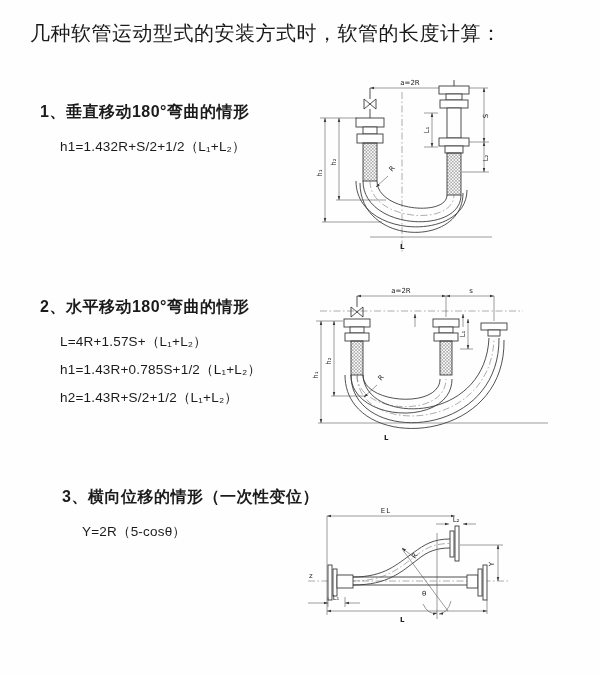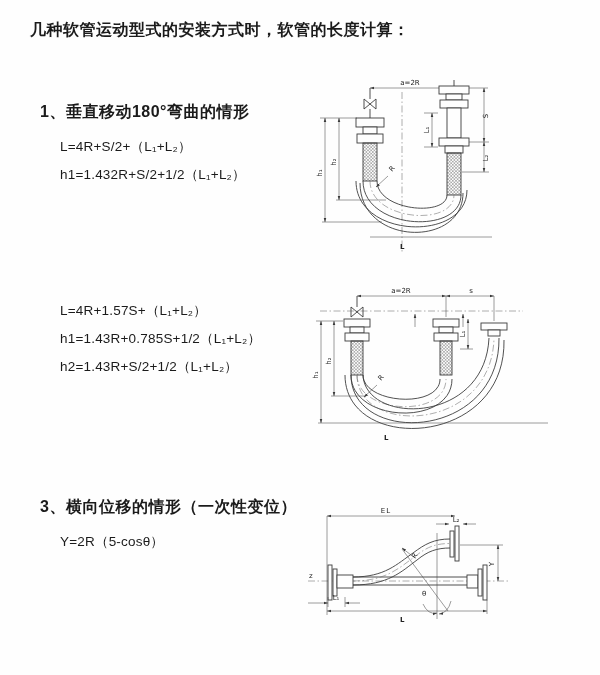--- a/index.html
+++ b/index.html
@@ -3,26 +3,26 @@
 <meta charset="utf-8">
 <style>
   html,body{margin:0;padding:0;}
   body{
     width:600px;height:675px;position:relative;overflow:hidden;
     background:#fefefe;color:#1b1b1b;
     font-family:"Liberation Sans","DejaVu Sans",sans-serif;
   }
   .page-title{
     position:absolute;left:30px;top:20px;
-    font-size:16px;font-weight:700;letter-spacing:0.5px;
+    font-size:20px;font-weight:400;letter-spacing:0.5px;
   }
   .section{position:absolute;left:40px;}
   #section-1{top:102px;}
   #section-2{top:297px;}
-  #section-3{top:497px;}
+  #section-3{top:487px;margin-left:22px;}
   .sec-heading{
     margin:0 0 10px 0;font-size:16px;font-weight:700;letter-spacing:0.5px;
   }
   .formula{
     margin:0 0 0 20px;font-size:13.5px;font-weight:400;
     height:28px;line-height:28px;letter-spacing:0.2px;white-space:nowrap;
   }
   svg.diagram{position:absolute;}
   #diagram-1{left:312px;top:72px;}
   #diagram-2{left:308px;top:283px;}
@@ -34,25 +34,25 @@
   .fl{fill:#fefefe;stroke:#3d3d3d;stroke-width:0.9;}
   .hz{stroke:#3d3d3d;stroke-width:0.9;}
 </style>
 </head>
 <body>
 
 <div class="page-title">几种软管运动型式的安装方式时，软管的长度计算：</div>
 
 <div class="section" id="section-1">
   <h2 class="sec-heading">1、垂直移动180°弯曲的情形</h2>
-  <p class="formula">L=4R+S/2+（L₁+L₂）</p>
   <p class="formula">h1=1.432R+S/2+1/2（L₁+L₂）</p>
 </div>
 
 <div class="section" id="section-2">
+  <h2 class="sec-heading">2、水平移动180°弯曲的情形</h2>
   <p class="formula">L=4R+1.57S+（L₁+L₂）</p>
   <p class="formula">h1=1.43R+0.785S+1/2（L₁+L₂）</p>
   <p class="formula">h2=1.43R+S/2+1/2（L₁+L₂）</p>
 </div>
 
 <div class="section" id="section-3">
   <h2 class="sec-heading">3、横向位移的情形（一次性变位）</h2>
   <p class="formula">Y=2R（5-cosθ）</p>
 </div>
 

